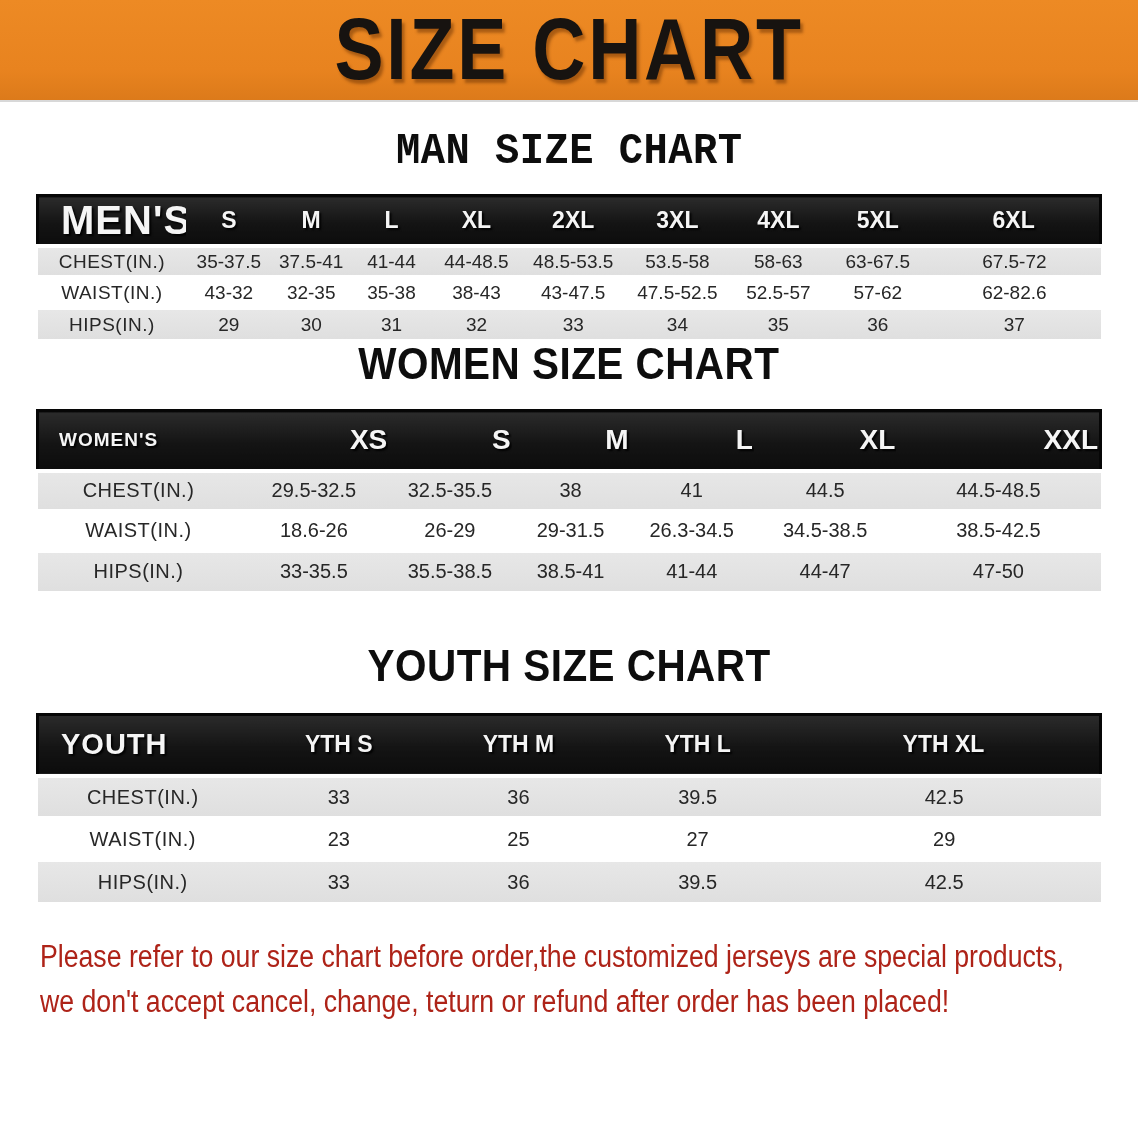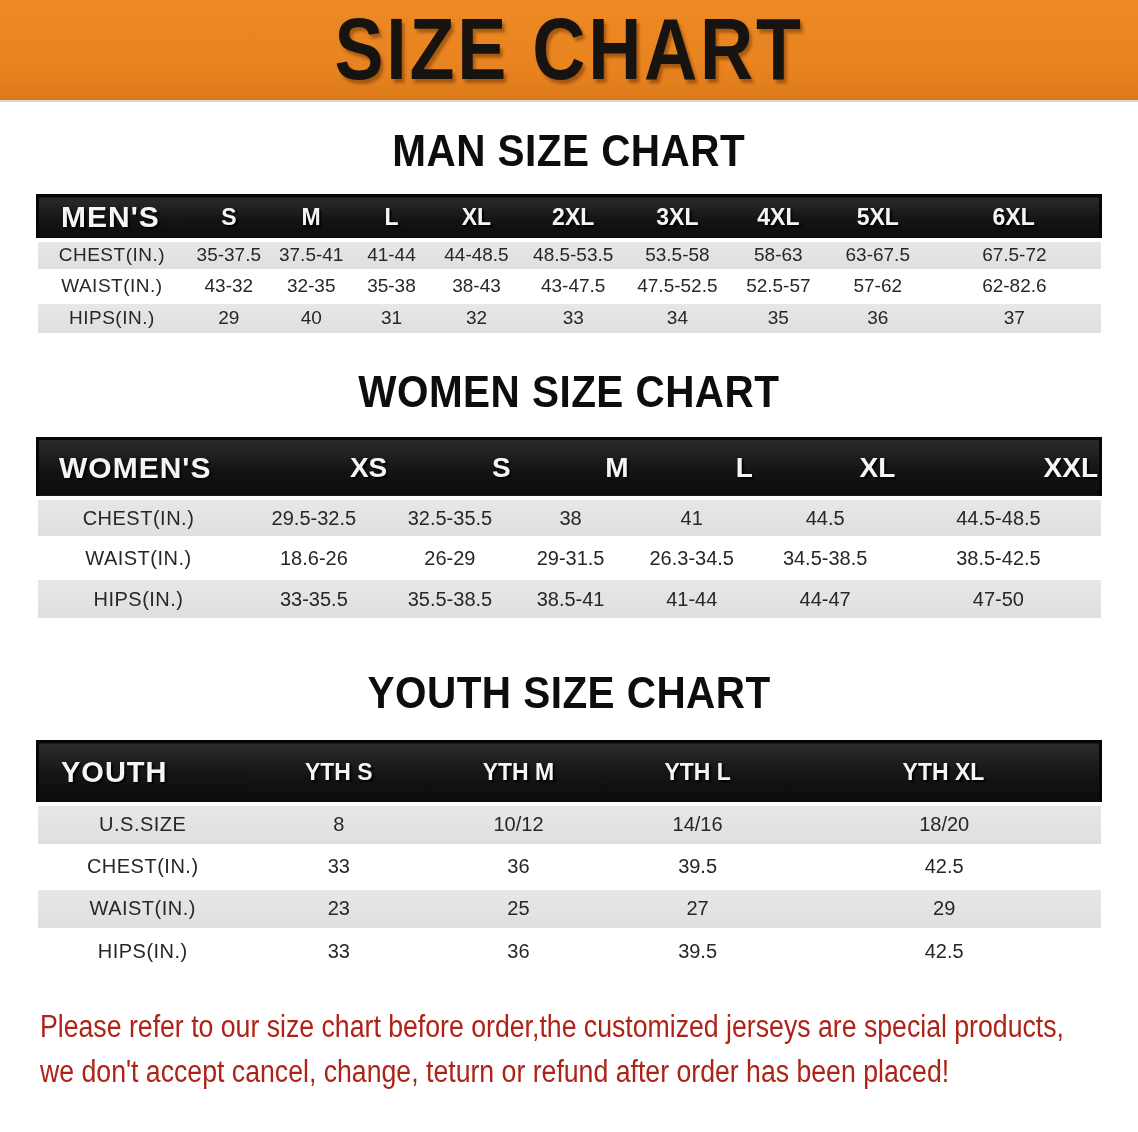--- a/index.html
+++ b/index.html
@@ -27,22 +27,22 @@
   }
 
   
   .section-heading { text-align: center; margin: 0; }
   .heading-text {
     display: inline-block;
     font-size: 44px; font-weight: 800; color: #0d0d0d;
     transform: scaleX(0.92); white-space: nowrap;
     letter-spacing: 0.5px;
   }
-  #men-heading   { margin-top: 24px; }
-  #women-heading { margin-top: 34px; }
+  #men-heading   { margin-top: 24px; font-family: Liberation Mono, monospace; }
+  #women-heading { }
   #youth-heading { margin-top: 50px; }
 
   
   .table-wrap { margin: 0 36px; }
   #men-table-wrap   { margin-top: 18px; }
   #women-table-wrap { margin-top: 20px; }
   #youth-table-wrap { margin-top: 22px; }
 
   table.size-table {
     width: 100%; border-collapse: collapse; table-layout: fixed;
@@ -67,26 +67,26 @@
     overflow: hidden; white-space: nowrap;
   }
   .size-table tbody tr:nth-child(odd) td {
     background: linear-gradient(180deg, #E7E7E7 0%, #DFDFDF 100%);
   }
   .size-table tbody tr:nth-child(even) td { background: #ffffff; }
   .size-table tbody td.row-label { letter-spacing: 0.5px; }
 
   
   .men thead th { height: 44px; font-size: 23px; }
-  .men thead th.bar-label { font-size: 30px; padding-left: 22px; }
+  .men thead th.bar-label { font-size: 40px; padding-left: 22px; }
   .men tbody td { height: 31px; font-size: 19px; }
 
   
   .women thead th { height: 60px; font-size: 28px; text-align: right; }
-  .women thead th.bar-label { font-size: 30px; padding-left: 20px; }
+  .women thead th.bar-label { font-size: 19px; padding-left: 20px; }
   .women tbody td { height: 40px; font-size: 20px; }
 
   
   .youth thead th { height: 62px; font-size: 23px; }
   .youth thead th.bar-label { font-size: 29px; padding-left: 22px; }
   .youth tbody td { height: 42px; font-size: 20px; }
 
   
   .note { margin: 32px 0 0 40px; }
   .note-line {
@@ -155,21 +155,21 @@
         <td>38-43</td>
         <td>43-47.5</td>
         <td>47.5-52.5</td>
         <td>52.5-57</td>
         <td>57-62</td>
         <td>62-82.6</td>
       </tr>
       <tr>
         <td class="row-label">HIPS(IN.)</td>
         <td>29</td>
-        <td>40</td>
+        <td>30</td>
         <td>31</td>
         <td>32</td>
         <td>33</td>
         <td>34</td>
         <td>35</td>
         <td>36</td>
         <td>37</td>
       </tr>
     </tbody>
   </table>
@@ -246,27 +246,20 @@
       <tr>
         <th class="bar-label">YOUTH</th>
         <th>YTH S</th>
         <th>YTH M</th>
         <th>YTH L</th>
         <th>YTH XL</th>
       </tr>
     </thead>
     <tbody>
       <tr>
-        <td class="row-label">U.S.SIZE</td>
-        <td>8</td>
-        <td>10/12</td>
-        <td>14/16</td>
-        <td>18/20</td>
-      </tr>
-      <tr>
         <td class="row-label">CHEST(IN.)</td>
         <td>33</td>
         <td>36</td>
         <td>39.5</td>
         <td>42.5</td>
       </tr>
       <tr>
         <td class="row-label">WAIST(IN.)</td>
         <td>23</td>
         <td>25</td>

